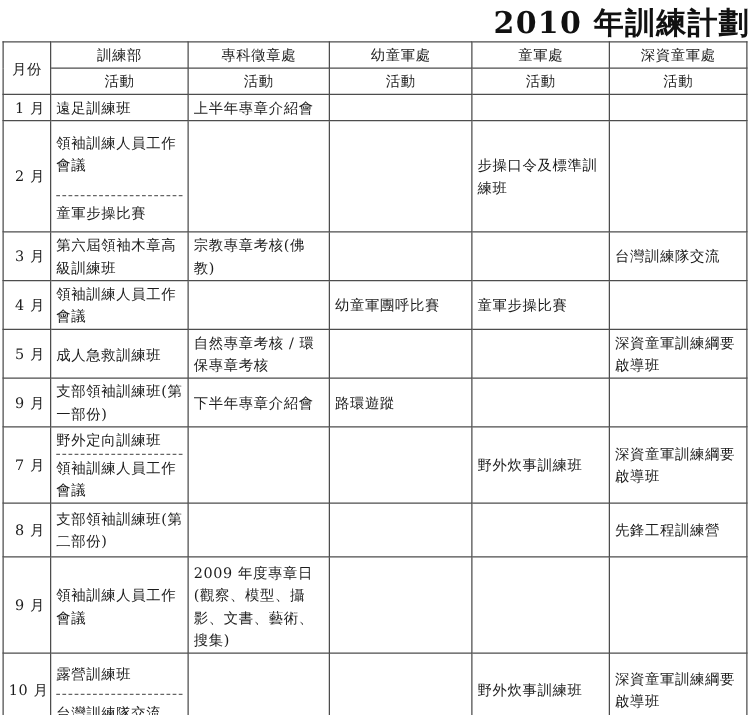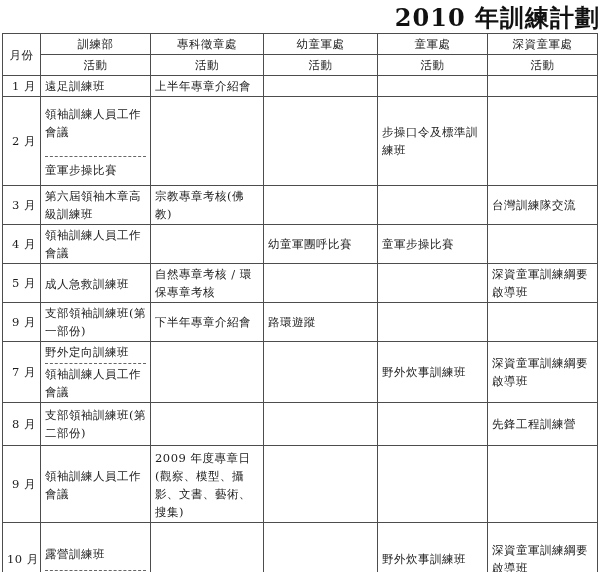--- a/index.html
+++ b/index.html
@@ -220,21 +220,21 @@
             <span class="act" style="margin-top:2px">2009 年度專章日 (觀察、模型、攝影、文書、藝術、搜集)</span>
           </td>
       <td></td>
       <td></td>
       <td></td>
     </tr>
 
     <tr style="height:55px">
       <td class="month">10 月</td>
       <td class="vtop">
-        <span class="act" style="margin-top:21px">露營訓練班</span>
+        <span class="act" style="margin-top:6px">露營訓練班</span>
         <hr class="dash d-gap-md">
         <span class="act">台灣訓練隊交流</span>
       </td>
       <td></td>
       <td></td>
       <td>
             <span class="act">野外炊事訓練班</span>
           </td>
       <td>
             <span class="act">深資童軍訓練綱要啟導班</span>

